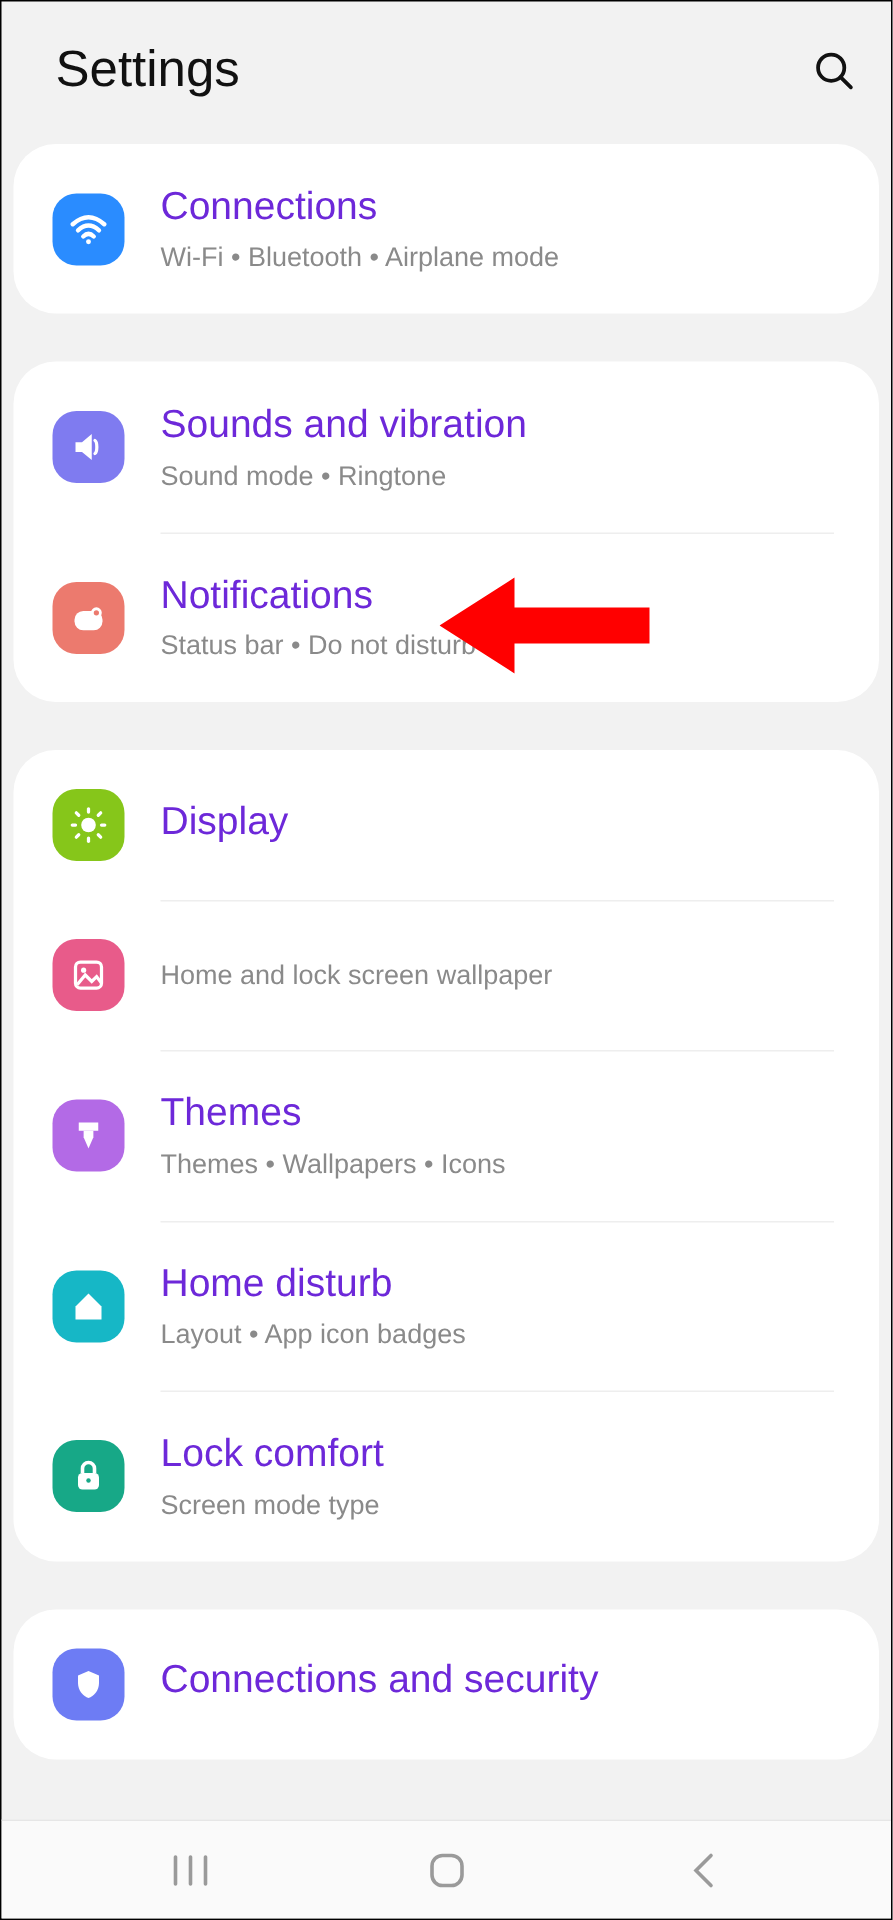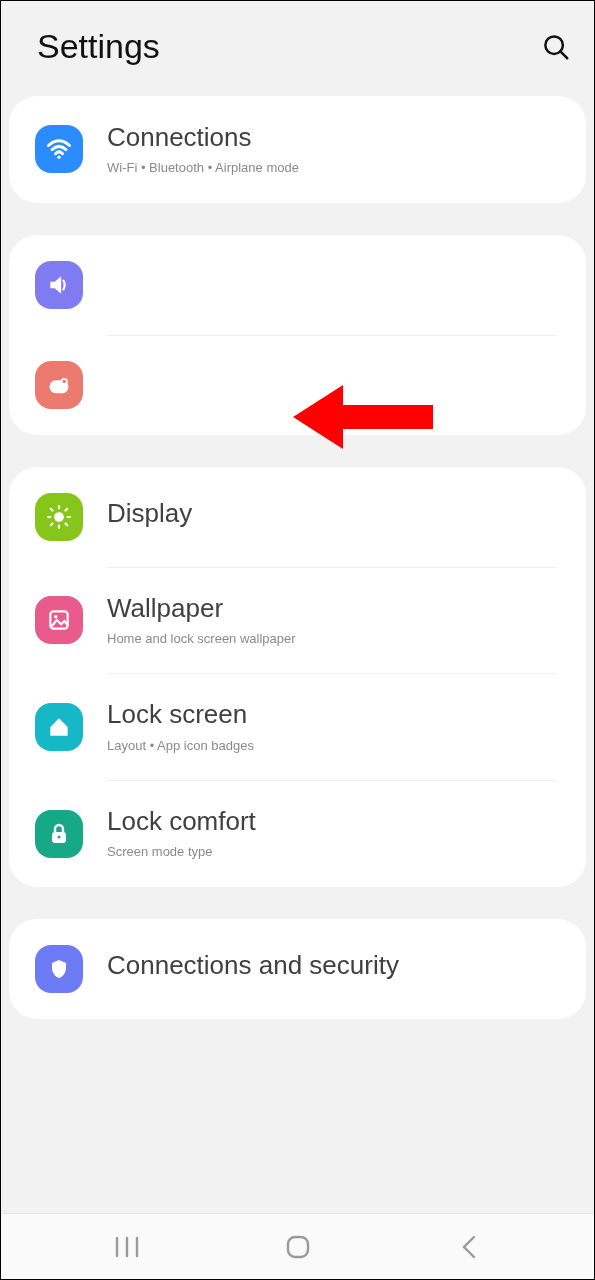--- a/index.html
+++ b/index.html
@@ -53,26 +53,26 @@
   .icon-wrap {
     width:48px; height:48px;
     border-radius:16px;
     display:flex; align-items:center; justify-content:center;
     flex-shrink:0;
     margin-right:24px;
   }
   .text-col { flex:1; }
   .row-title {
     font-size:26px;
-    color:#404040;
+    color:#6d28d9;
     line-height:1.2;
     margin-bottom:6px;
   }
   .row-sub {
-    font-size:13px;
+    font-size:18px;
     color:#8a8a8a;
     line-height:1.35;
   }
   
   .navbar {
     position:absolute;
     bottom:0; left:0; right:0;
     height:66px;
     background:#fafafa;
     border-top:1px solid #e6e6e6;
@@ -132,27 +132,35 @@
   </div>
 
   <div class="card-group">
     <div class="row">
       <div class="icon-wrap" style="background:#7f7bf0">
         <svg width="26" height="26" viewBox="0 0 24 24" fill="#fff">
           <path d="M4 9v6h4l6 5V4L8 9H4z"></path>
           <path d="M16 8c1.5 1 1.5 7 0 8" fill="none" stroke="#fff" stroke-width="2" stroke-linecap="round"></path>
         </svg>
       </div>
+      <div class="text-col">
+        <div class="row-title">Sounds and vibration</div>
+        <div class="row-sub">Sound mode  •  Ringtone</div>
+      </div>
     </div>
     <div class="row">
       <div class="icon-wrap" style="background:#ec7a6e">
         <svg width="28" height="28" viewBox="0 0 24 24" fill="#fff">
           <rect x="4" y="8" width="16" height="11" rx="5"></rect>
           <circle cx="16.5" cy="9" r="2.3" fill="#ec7a6e" stroke="#fff" stroke-width="1.6"></circle>
         </svg>
+      </div>
+      <div class="text-col">
+        <div class="row-title">Notifications</div>
+        <div class="row-sub">Status bar  •  Do not disturb</div>
       </div>
     </div>
   </div>
 
   <div class="card-group">
     <div class="row">
       <div class="icon-wrap" style="background:#86c61a">
         <svg width="26" height="26" viewBox="0 0 24 24" fill="#fff">
           <circle cx="12" cy="12" r="4.5"></circle>
           <g stroke="#fff" stroke-width="2" stroke-linecap="round">
@@ -173,32 +181,43 @@
     </div>
     <div class="row">
       <div class="icon-wrap" style="background:#e85b8a">
         <svg width="26" height="26" viewBox="0 0 24 24" fill="none" stroke="#fff" stroke-width="2">
           <rect x="4" y="4" width="16" height="16" rx="3"></rect>
           <circle cx="9" cy="9" r="1.6" fill="#fff" stroke="none"></circle>
           <path d="M5 18 L10 12 L14 16 L17 13 L20 17" fill="none"></path>
         </svg>
       </div>
       <div class="text-col">
-        <div class="row-title">Wallpaper</div>
         <div class="row-sub">Home and lock screen wallpaper</div>
       </div>
     </div>
     <div class="row">
+      <div class="icon-wrap" style="background:#b36ae6">
+        <svg width="26" height="26" viewBox="0 0 24 24" fill="#fff">
+          <path d="M6 4 h12 v5 H6 z"></path>
+          <path d="M9 9 h6 v4 l-3 7 -3 -7 z"></path>
+        </svg>
+      </div>
+      <div class="text-col">
+        <div class="row-title">Themes</div>
+        <div class="row-sub">Themes  •  Wallpapers  •  Icons</div>
+      </div>
+    </div>
+    <div class="row">
       <div class="icon-wrap" style="background:#16b7c6">
         <svg width="26" height="26" viewBox="0 0 24 24" fill="#fff">
           <path d="M4 12 L12 4 L20 12 V20 H4 Z"></path>
         </svg>
       </div>
       <div class="text-col">
-        <div class="row-title">Lock screen</div>
+        <div class="row-title">Home disturb</div>
         <div class="row-sub">Layout  •  App icon badges</div>
       </div>
     </div>
     <div class="row">
       <div class="icon-wrap" style="background:#17a887">
         <svg width="24" height="24" viewBox="0 0 24 24" fill="#fff">
           <rect x="5" y="10" width="14" height="11" rx="3"></rect>
           <path d="M8 10 V7 a4 4 0 0 1 8 0 V10" fill="none" stroke="#fff" stroke-width="2.4"></path>
           <circle cx="12" cy="15" r="1.5" fill="#17a887"></circle>
         </svg>

